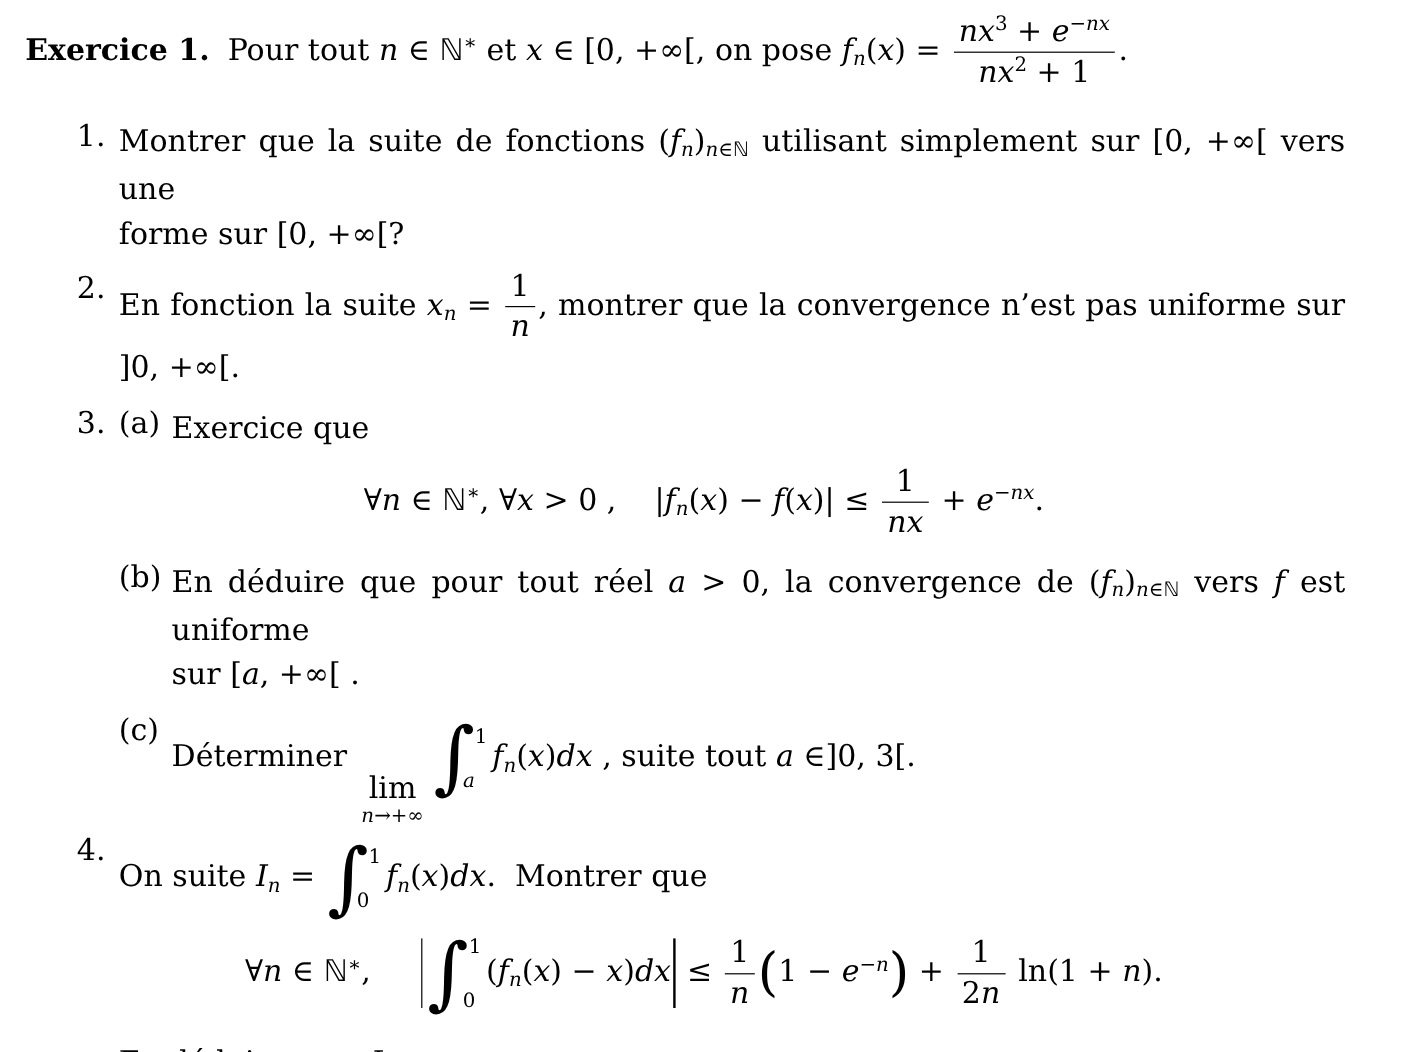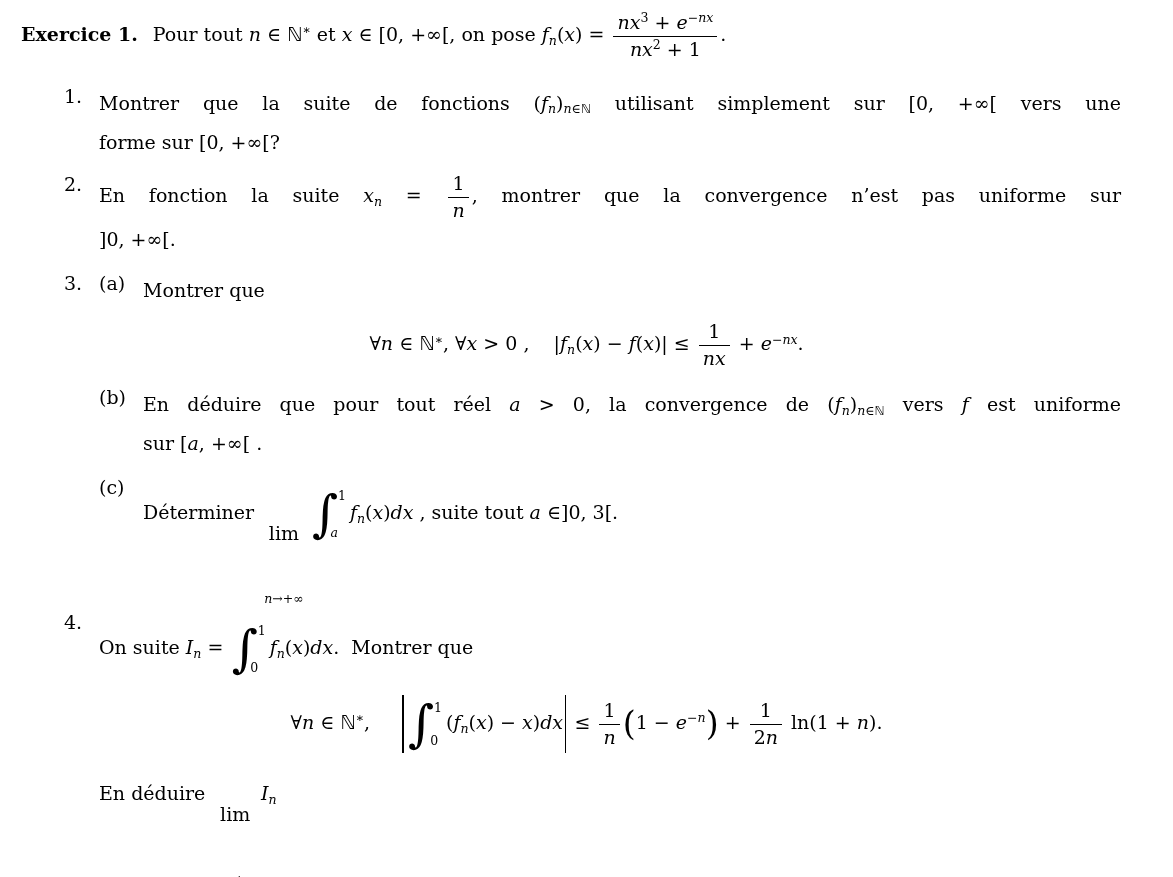--- a/index.html
+++ b/index.html
@@ -1,35 +1,35 @@
 <!DOCTYPE html>
 <html><head>
 <meta charset="utf-8">
 <style>
   * { box-sizing: border-box; }
   html,body { margin:0; padding:0; background:#ffffff; }
   .page {
     position:relative; width:1173px; height:877px; background:#fff;
     font-family:"DejaVu Serif","Liberation Serif",serif;
-    font-size:19px; color:#000; overflow:hidden;
+    font-size:25px; color:#000; overflow:hidden;
   }
   .rm { font-style:normal; }
   .it { font-style:italic; }
   .bb { font-family:"DejaVu Sans","DejaVu Serif",sans-serif; font-style:normal; }
   .sup { font-size:66%; position:relative; top:-0.55em; font-style:inherit; }
   .sub { font-size:66%; position:relative; top:0.28em; font-style:inherit; }
   .frac { display:inline-block; vertical-align:middle; text-align:center; margin:0 3px; line-height:1.15; }
   .num { display:block; padding:0 4px 2px; border-bottom:1.3px solid #000; }
   .den { display:block; padding:2px 4px 0; }
   .int { display:inline-flex; align-items:center; vertical-align:middle; margin:0 4px 0 2px; }
   .isign { font-size:265%; line-height:1; font-style:normal; }
   .ilims { display:flex; flex-direction:column; justify-content:space-between; align-self:stretch; font-size:66%; padding:1px 0; }
   .iup { display:block; }
   .ilo { display:block; margin-left:-0.6em; }
-  .lim { display:inline-flex; flex-direction:column; align-items:center; vertical-align:-1.1em; margin:16px 6px 0 4px; line-height:1.05;gap:48px; }
+  .lim { display:inline-flex; flex-direction:column; align-items:center; vertical-align:-1.1em; margin:16px 6px 0 4px; line-height:1.05; }
   .limmain { font-style:normal; }
   .limunder { font-size:66%; }
   .vbar { display:inline-block; width:1.4px; height:58px; background:#000; vertical-align:middle; margin:0 2px; }
   .bigp { font-size:175%; vertical-align:middle; line-height:0; font-style:normal; }
 
   .header { margin:12px 52px 0 21px; }
   .exlabel { font-weight:700; margin-right:15px; }
 
   .item { display:flex; margin:0 52px 0 64px; }
   .inum { flex:none; width:35px; }
@@ -71,21 +71,21 @@
     <div class="ibody">
       <div class="line jline"><span class="rm">En fonction la suite </span><span class="it">x</span><span class="sub"><span class="it">n</span></span><span class="rm"> = </span><span class="frac"><span class="num"><span class="rm">1</span></span><span class="den"><span class="it">n</span></span></span><span class="rm">, montrer que la convergence n’est pas uniforme sur</span></div>
       <div class="line"><span class="rm">]0, +∞[.</span></div>
     </div>
   </div>
 
   <div class="item m-item3">
     <div class="inum">3.</div>
     <div class="slab">(a)</div>
     <div class="ibody">
-      <div class="line"><span class="rm">Montrer que</span></div>
+      <div class="line"><span class="rm">Exercice que</span></div>
     </div>
   </div>
 
   <div class="display m-dispa"><span class="rm">∀</span><span class="it">n</span><span class="rm"> ∈ </span><span class="bb">ℕ</span><span class="sup"><span class="rm">∗</span></span><span class="rm">, ∀</span><span class="it">x</span><span class="rm"> &gt; 0 ,&nbsp;&nbsp;&nbsp; |</span><span class="it">f</span><span class="sub"><span class="it">n</span></span><span class="rm">(</span><span class="it">x</span><span class="rm">) − </span><span class="it">f</span><span class="rm">(</span><span class="it">x</span><span class="rm">)| ≤ </span><span class="frac"><span class="num"><span class="rm">1</span></span><span class="den"><span class="it">nx</span></span></span><span class="rm"> + </span><span class="it">e</span><span class="sup"><span class="rm">−</span><span class="it">nx</span></span><span class="rm">.</span></div>
 
   <div class="item m-item3b">
     <div class="inum"></div>
     <div class="slab">(b)</div>
     <div class="ibody">
       <div class="line jline"><span class="rm">En déduire que pour tout réel </span><span class="it">a</span><span class="rm"> &gt; 0, la convergence de (</span><span class="it">f</span><span class="sub"><span class="it">n</span></span><span class="rm">)</span><span class="sub"><span class="it">n</span><span class="rm">∈</span><span class="bb">ℕ</span></span><span class="rm"> vers </span><span class="it">f</span><span class="rm"> est uniforme</span></div>

